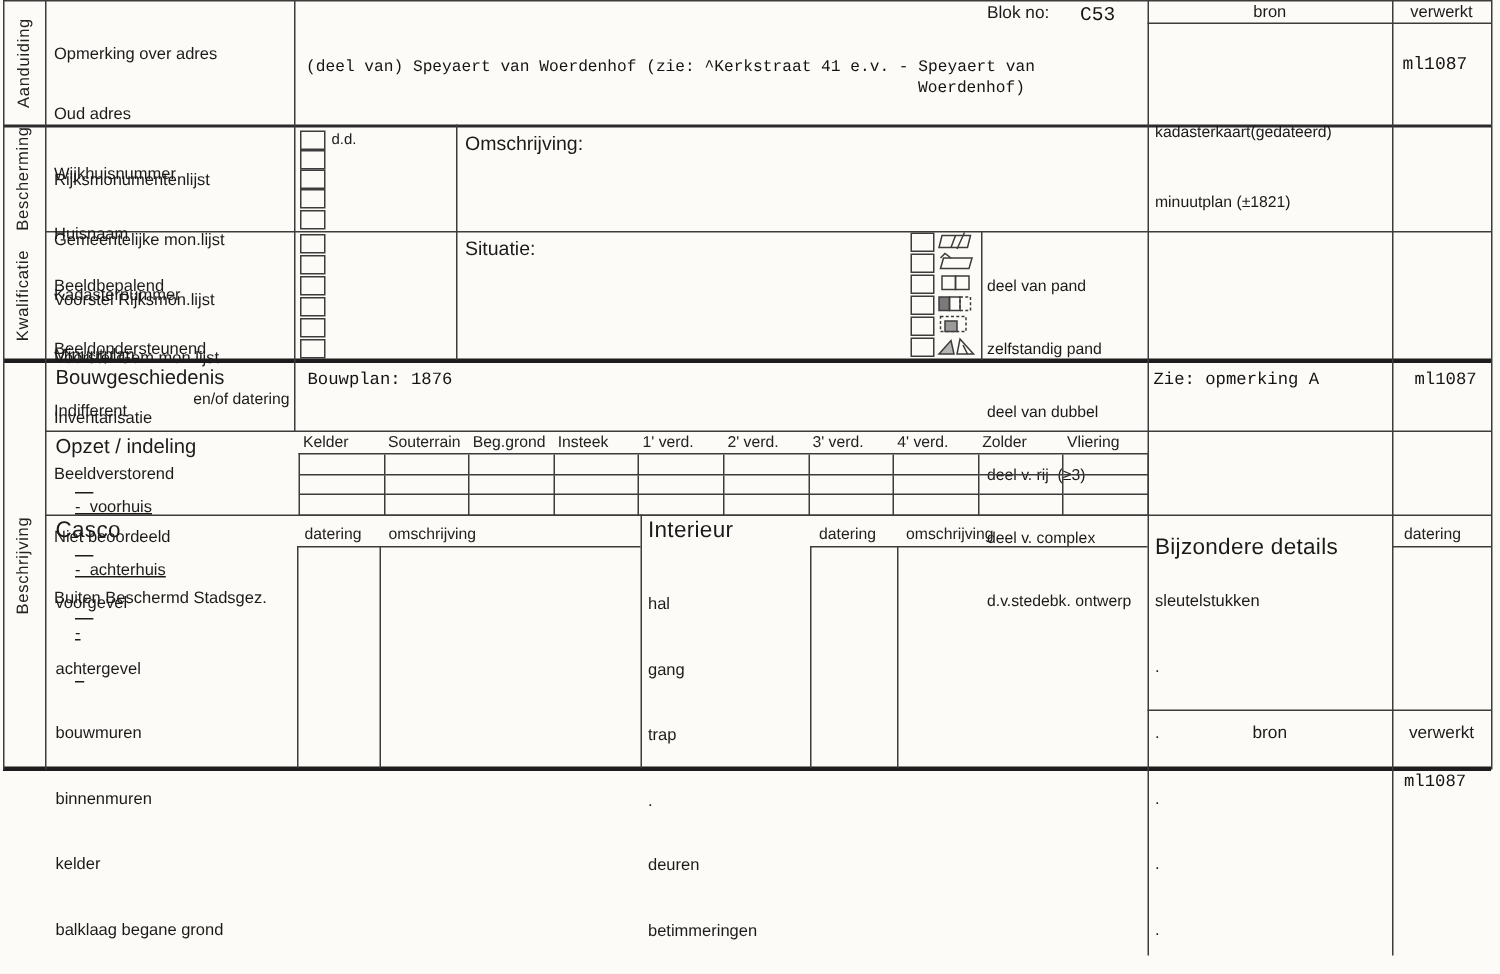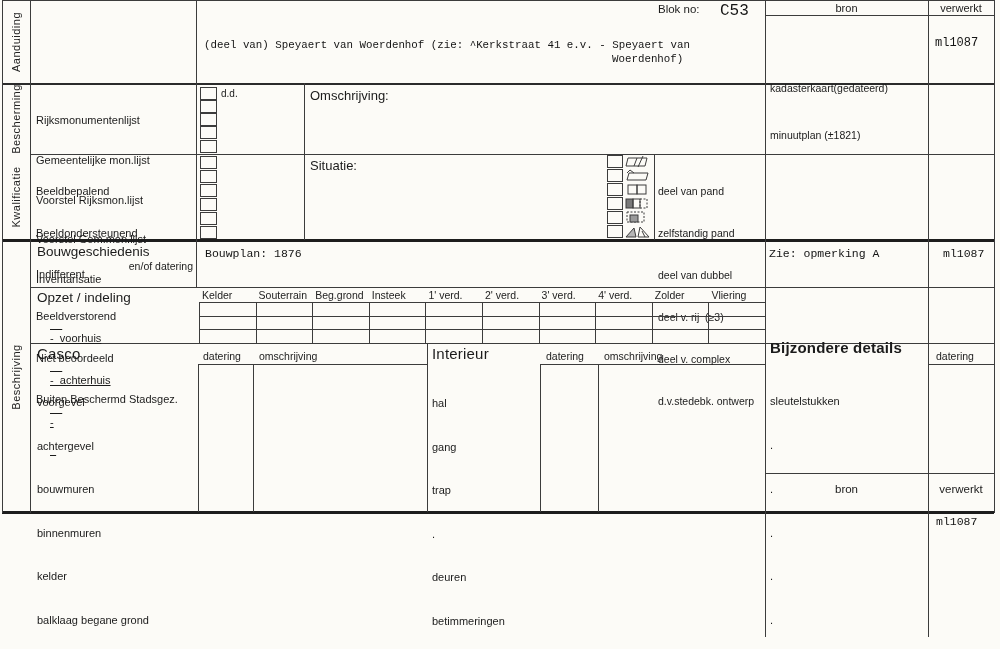--- a/index.html
+++ b/index.html
@@ -72,23 +72,31 @@
   <div class="rot" style="left:2px;top:83px;width:28px;height:71px;">
       <span>Bescherming</span>
     </div>
   <div class="rot" style="left:2px;top:154px;width:28px;height:85px;">
       <span>Kwalificatie</span>
     </div>
   <div class="rot" style="left:2px;top:242px;width:28px;height:269px;">
       <span>Beschrijving</span>
     </div>
 
+  <div class="t list" style="left:36px;top:3px;font-size:11px;line-height:13.4px;">
+    <div>Opmerking over adres</div>
+    <div>Oud adres</div>
+    <div>Wijkhuisnummer</div>
+    <div>Huisnaam</div>
+    <div>Kadasternummer</div>
+    <div>Minuutplan</div>
+  </div>
 
   <div class="t" style="left:658px;top:3px;font-size:11.5px;">Blok no:</div>
-  <div class="t mono" style="left:720px;top:2px;font-size:16px;">C53</div>
+  <div class="t mono" style="left:720px;top:2px;font-size:13px;">C53</div>
   <div class="t" style="left:765px;top:2px;width:163px;text-align:center;font-size:11px;">bron</div>
   <div class="t" style="left:928px;top:2px;width:66px;text-align:center;font-size:11px;">verwerkt</div>
 
   <div class="t mono" style="left:204px;top:39px;font-size:10.8px;">(deel van) Speyaert van Woerdenhof (zie: ^Kerkstraat 41 e.v. - Speyaert van</div>
   <div class="t mono" style="left:612px;top:53px;font-size:10.8px;">Woerdenhof)</div>
 
   <div class="t list" style="left:770px;top:50px;font-size:10.5px;line-height:15.5px;">
     <div>kadasterkaart(gedateerd)</div>
     <div>minuutplan (±1821)</div>
   </div>
@@ -263,21 +271,21 @@
     <div>trap</div>
     <div>.</div>
     <div>deuren</div>
     <div>betimmeringen</div>
     
     
     
     
   </div>
 
-  <div class="t title" style="left:770px;top:339px;font-weight:bold;">Bijzondere details</div>
+  <div class="t title" style="left:770px;top:356px;">Bijzondere details</div>
   <div class="t colhead" style="left:936px;top:350px;">datering</div>
   <div class="t list" style="left:770px;top:365px;font-size:11px;line-height:14.6px;">
     <div>sleutelstukken</div>
     <div>.</div>
     <div>.</div>
     <div>.</div>
     <div>.</div>
     <div>.</div>
     
     

